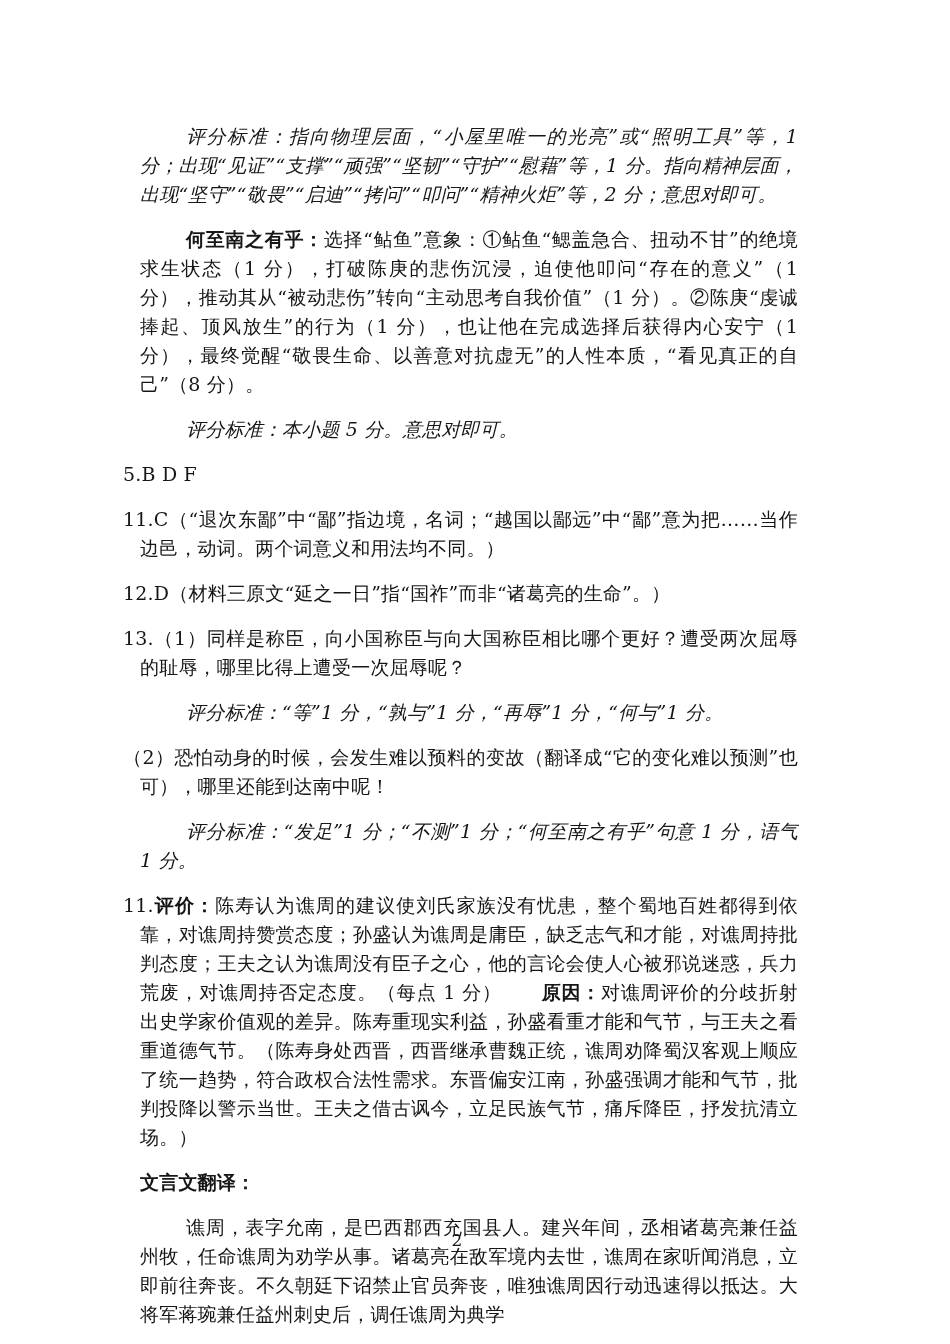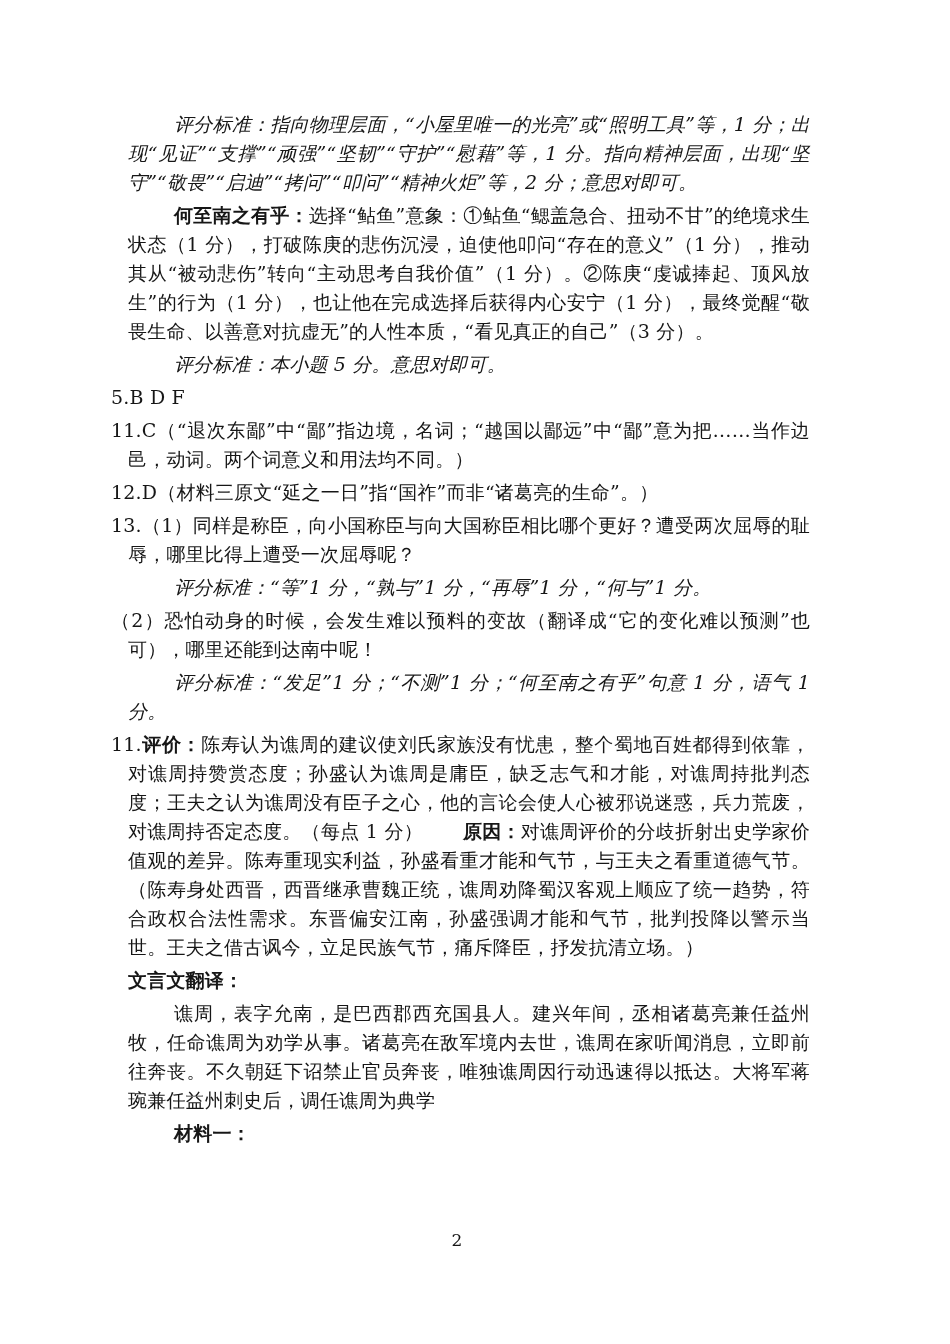--- a/index.html
+++ b/index.html
@@ -19,21 +19,21 @@
   }
   .doc {
     position: absolute;
     left: 124px; top: 106px;
     width: 690px;
     font-size: 19px;
     line-height: 29px;
     text-align: justify;
     letter-spacing: 0.2px;
   }
-  .doc p { margin: 4px; padding: 0; }
+  .doc p { margin: 16px; padding: 0; }
   
   .rubric { font-style: italic; text-indent: 46px; }
   
   .item { padding-left: 17px; text-indent: -17px; }
   
   .first { text-indent: 46px; }
   
   .flush { text-indent: 0; }
   .b { font-weight: bold; }
   
@@ -52,21 +52,21 @@
 
 <div class="page">
   <div class="doc">
 
     <p class="rubric">
       <span>评分标准：指向物理层面，“小屋里唯一的光亮”或“照明工具”等，1 分；出现“见证”“支撑”“顽强”“坚韧”“守护”“慰藉”等，1 分。指向精神层面，出现“坚守”“敬畏”“启迪”“拷问”“叩问”“精神火炬”等，2 分；意思对即可。</span>
     </p>
 
 
     <p class="first">
-      <span class="b">何至南之有乎：</span><span>选择“鲇鱼”意象：①鲇鱼“鳃盖急合、扭动不甘”的绝境求生状态（1 分），打破陈庚的悲伤沉浸，迫使他叩问“存在的意义”（1 分），推动其从“被动悲伤”转向“主动思考自我价值”（1 分）。②陈庚“虔诚捧起、顶风放生”的行为（1 分），也让他在完成选择后获得内心安宁（1 分），最终觉醒“敬畏生命、以善意对抗虚无”的人性本质，“看见真正的自己”（3 分）。</span>
+      <span class="b">何至南之有乎：</span><span>选择“鲇鱼”意象：①鲇鱼“鳃盖急合、扭动不甘”的绝境求生状态（1 分），打破陈庚的悲伤沉浸，迫使他叩问“存在的意义”（1 分），推动其从“被动悲伤”转向“主动思考自我价值”（1 分）。②陈庚“虔诚捧起、顶风放生”的行为（1 分），也让他在完成选择后获得内心安宁（1 分），最终觉醒“敬畏生命、以善意对抗虚无”的人性本质，“看见真正的自己”（8 分）。</span>
     </p>
 
     <p class="rubric">
       <span>评分标准：本小题 5 分。意思对即可。</span>
     </p>
 
     <p class="item">
       <span>5.</span><span>B D F</span>
     </p>
 

